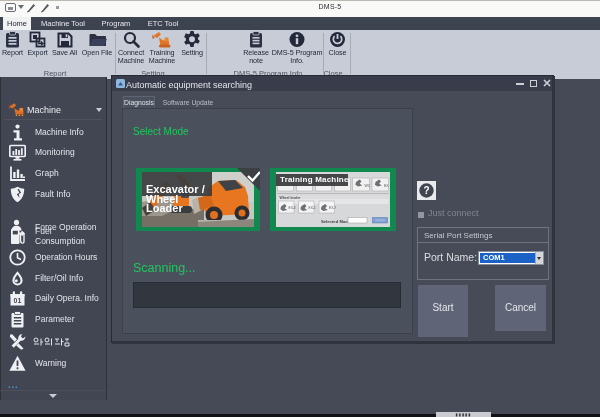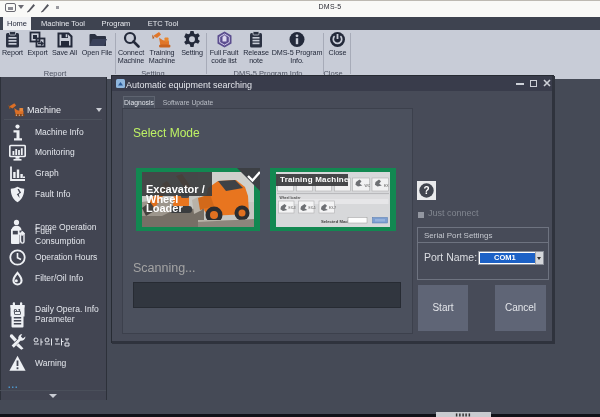--- a/index.html
+++ b/index.html
@@ -108,30 +108,20 @@
           </svg></div>
       <div class="lb">Training
 Machine</div>
     </div>
     <div class="ritem" style="left:178px;width:28px">
       <div class="ic"><svg width="18" height="18" viewBox="0 0 17 17" style="margin-top:-1px">
             <path fill-rule="evenodd" fill="#23293a" d="M7 1 h3 l.5 2.2 a5.5 5.5 0 0 1 1.6.9 L14.3 3 l1.6 2.6 -1.7 1.5 a5.5 5.5 0 0 1 0 1.9 l1.7 1.5 -1.6 2.6 -2.2-1.1 a5.5 5.5 0 0 1 -1.6.9 L10 16 H7 l-.5-2.2 a5.5 5.5 0 0 1 -1.6-.9 L2.7 14 1.1 11.4 l1.7-1.5 a5.5 5.5 0 0 1 0-1.9 L1.1 6.6 2.7 3 l2.2 1.1 a5.5 5.5 0 0 1 1.6-.9 Z M8.5 6 a2.8 2.8 0 1 0 0 5.6 2.8 2.8 0 0 0 0-5.6 Z"></path>
           </svg></div>
       <div class="lb">Setting</div>
     </div>
-    <div class="ritem" style="left:206px;width:36px">
-      <div class="ic"><svg width="17" height="17" viewBox="0 0 17 17">
-            <path d="M8.5 0.5 L15.5 4.5 V12.5 L8.5 16.5 L1.5 12.5 V4.5 Z" fill="#5b4d8e"></path>
-            <path d="M8.5 3 L13.3 5.8 V11.3 L8.5 14 L3.7 11.3 V5.8 Z" fill="none" stroke="#cfc9e8" stroke-width="1"></path>
-            <rect x="6.5" y="5.5" width="4" height="5" rx="0.5" fill="#ded9f0"></rect>
-            <rect x="7.5" y="4.5" width="2" height="1.6" fill="#ded9f0"></rect>
-          </svg></div>
-      <div class="lb">Full Fault
-code list</div>
-    </div>
     <div class="ritem" style="left:240px;width:32px">
       <div class="ic"><svg width="14" height="17" viewBox="0 0 14 17">
             <rect x="1" y="2" width="12" height="14.5" rx="1.5" fill="#2b3142"></rect>
             <rect x="4" y="0.5" width="6" height="3.5" rx="1" fill="#2b3142" stroke="#c8ccd7" stroke-width="0.8"></rect>
             <rect x="3.5" y="6" width="7" height="1.6" fill="#c8ccd7"></rect>
             <rect x="3.5" y="8.8" width="7" height="1.6" fill="#c8ccd7"></rect>
             <rect x="3.5" y="11.6" width="7" height="1.6" fill="#c8ccd7"></rect>
           </svg></div>
       <div class="lb">Release
 note</div>
@@ -234,21 +224,21 @@
         </svg>
       <div class="stx">Operation Hours</div>
     </div>
     <div class="sideitem" style="top:190.5px">
       <svg class="sic" viewBox="0 0 17 17">
           <path d="M8.5 1.2 C10.8 4.4 13.6 7.2 13.6 10.4 a5.1 5.1 0 0 1-10.2 0 C3.4 7.2 6.2 4.4 8.5 1.2 Z M8.5 4.6 c-1.5 2.2-3 4-3 5.8 a3 3 0 0 0 6 0 c0-1.8-1.5-3.6-3-5.8 Z" fill="#eef0f4" fill-rule="evenodd"></path>
           <circle cx="7.3" cy="10.8" r="1.5" fill="#eef0f4"></circle>
         </svg>
       <div class="stx">Filter/Oil Info</div>
     </div>
-    <div class="sideitem" style="top:222px">
+    <div class="sideitem" style="top:211px">
       <svg class="sic" viewBox="0 0 17 17">
           <path d="M1.5 4 h14 v11.5 h-14 Z" fill="#eef0f4"></path>
           <rect x="3.8" y="1.2" width="2.2" height="4" rx="1" fill="#eef0f4"></rect>
           <rect x="11" y="1.2" width="2.2" height="4" rx="1" fill="#eef0f4"></rect>
           <rect x="1.5" y="4" width="14" height="2.5" fill="#eef0f4"></rect>
           <text x="8.5" y="13.2" font-size="7" font-weight="bold" fill="#424552" text-anchor="middle" font-family="Liberation Sans">01</text>
         </svg>
       <div class="stx">Daily Opera. Info</div>
     </div>
     <div class="sideitem" style="top:232px">
@@ -302,21 +292,21 @@
     <div class="abs" style="left:404px;top:7px;width:8px;height:2px;background:#cdd0d7"></div>
     <div class="abs" style="left:418px;top:4px;width:7px;height:7px;border:1.5px solid #cdd0d7"></div>
     <svg class="abs" style="left:431px;top:3px" width="8" height="8" viewBox="0 0 8 8">
         <path d="M1 1 L7 7 M7 1 L1 7" stroke="#cdd0d7" stroke-width="1.6"></path>
       </svg>
 
     <div class="abs" style="left:11px;top:20px;width:32px;height:12px;background:#4a505d;border:1px solid #5e6470;border-bottom:none;color:#e0e3e9;font-size:6.8px;text-align:center;line-height:12px">Diagnosis</div>
     <div class="abs" style="left:46px;top:21px;width:60px;height:11px;color:#b9bdc5;font-size:6.8px;text-align:center;line-height:11px">Software Update</div>
 
     <div class="abs" style="left:10px;top:31.5px;width:291px;height:226.5px;background:#4b505d;border:1px solid #3c404c"></div>
-    <div class="abs" style="left:21px;top:50px;font-size:12px;color:#bef264">Select Mode</div>
+    <div class="abs" style="left:21px;top:50px;font-size:10px;color:#22c55e">Select Mode</div>
 
     <div class="abs" style="left:24px;top:92px;width:124px;height:63px;background:#128851">
       <svg class="abs" style="left:6px;top:4px" width="112" height="55" viewBox="0 0 112 55">
         <rect x="0" y="0" width="112" height="55" fill="#c6c6c2"></rect>
         <rect x="56" y="0" width="56" height="30" fill="#cfd0cc"></rect>
         <polygon points="0,40 62,36 62,55 0,55" fill="#766f66"></polygon>
         <polygon points="0,30 26,26 40,34 20,44 0,44" fill="#9d968c"></polygon>
         <path d="M4 34 L20 13 L26 17 L11 38 Z" fill="#e0701e"></path>
         <path d="M0 36 l8-6 6 8 -10 6 Z" fill="#46433f"></path>
         <path d="M20 12 l5-3 4 5 -4 4 Z" fill="#d2691a"></path>
@@ -376,38 +366,38 @@
         <text x="12.5" y="37" font-size="3.2" fill="#555" font-family="Liberation Sans">EX-3</text>
           <text x="32.5" y="37" font-size="3.2" fill="#555" font-family="Liberation Sans">EX-5</text>
           <text x="53" y="37" font-size="3.2" fill="#555" font-family="Liberation Sans">EX-7</text>
         <text x="45" y="50.5" font-size="4.2" font-weight="bold" fill="#444" font-family="Liberation Sans">Selected Machine</text>
         <rect x="72" y="45.5" width="19" height="5.5" fill="#fdfdfd" stroke="#999" stroke-width="0.5"></rect>
         <rect x="96.5" y="45.5" width="15" height="5.5" fill="#7d9fd2" stroke="#5578ae" stroke-width="0.5"></rect>
         <rect x="99" y="47" width="10" height="2.5" fill="#96b2dc"></rect>
       </svg>
       <div class="abs" style="left:6px;top:6px;width:72px;height:12px;background:rgba(56,58,60,.92);color:#fff;font-size:8px;font-weight:bold;line-height:12px;padding-left:4px;white-space:nowrap;letter-spacing:.2px">Training Machine</div>
     </div>
-    <div class="abs" style="left:21px;top:185px;font-size:12.5px;color:#a3a3a3">Scanning...</div>
+    <div class="abs" style="left:21px;top:185px;font-size:12.5px;color:#22c55e">Scanning...</div>
     <div class="abs" style="left:21px;top:206px;width:268px;height:26px;background:#31363f;border:1px solid #272b33"></div>
 
     <div class="abs" style="left:305px;top:105px;width:19px;height:19px;background:#e9eaec"></div>
     <svg class="abs" style="left:307px;top:107px" width="15" height="15" viewBox="0 0 15 15">
         <circle cx="7.5" cy="7.5" r="7.2" fill="#41454f"></circle>
         <text x="7.5" y="11" font-size="10" font-weight="bold" fill="#fff" text-anchor="middle" font-family="Liberation Sans">?</text>
       </svg>
     <div class="abs" style="left:306px;top:136px;width:6px;height:6px;background:#9296a0"></div>
     <div class="abs" style="left:316px;top:132px;font-size:9px;color:#80858f">Just connect</div>
     <div class="abs" style="left:305px;top:151px;width:132px;height:53px;border:1px solid #6e7380"></div>
     <div class="abs" style="left:312px;top:155px;font-size:8px;color:#c5c8cf">Serial Port Settings</div>
     <div class="abs" style="left:306px;top:166px;width:130px;height:1px;background:#6e7380"></div>
     <div class="abs" style="left:312px;top:175px;font-size:10.5px;color:#dcdee3">Port Name:</div>
     <div class="abs" style="left:366px;top:175px;width:66px;height:14px;background:#fff;border:1px solid #8a8e98">
-      <div class="abs" style="left:1px;top:1px;width:55px;height:10px;background:#1c61c6;color:#fff;font-size:7.5px;font-weight:bold;line-height:10px;padding-left:14px">COM1</div>
+      <div class="abs" style="left:1px;top:1px;width:55px;height:10px;background:#1c61c6;color:#fff;font-size:7.5px;font-weight:bold;line-height:10px;padding-left:3px">COM1</div>
       <div class="abs" style="left:56px;top:0;width:8px;height:12px;background:#d5d7db;border-left:1px solid #aaa"></div>
       <div class="abs" style="left:57.5px;top:5px;width:0;height:0;border-left:2.5px solid transparent;border-right:2.5px solid transparent;border-top:3px solid #333"></div>
     </div>
-    <div class="btn" style="left:306px;top:209px;width:50px;height:46px;line-height:46px">Start</div>
+    <div class="btn" style="left:306px;top:209px;width:50px;height:52px;line-height:46px">Start</div>
     <div class="btn" style="left:383px;top:209px;width:51px;height:46px;line-height:46px">Cancel</div>
   </div>
 
   <div class="abs" style="left:0;top:414px;width:600px;height:3px;background:#101218"></div>
   <div class="abs" style="left:436px;top:412px;width:55px;height:5px;background:#c9cbd0;font-size:4px;color:#333;text-align:center;line-height:5px;letter-spacing:1px">▮▮▮▮▮</div>
 </div>
 
 </body></html>

